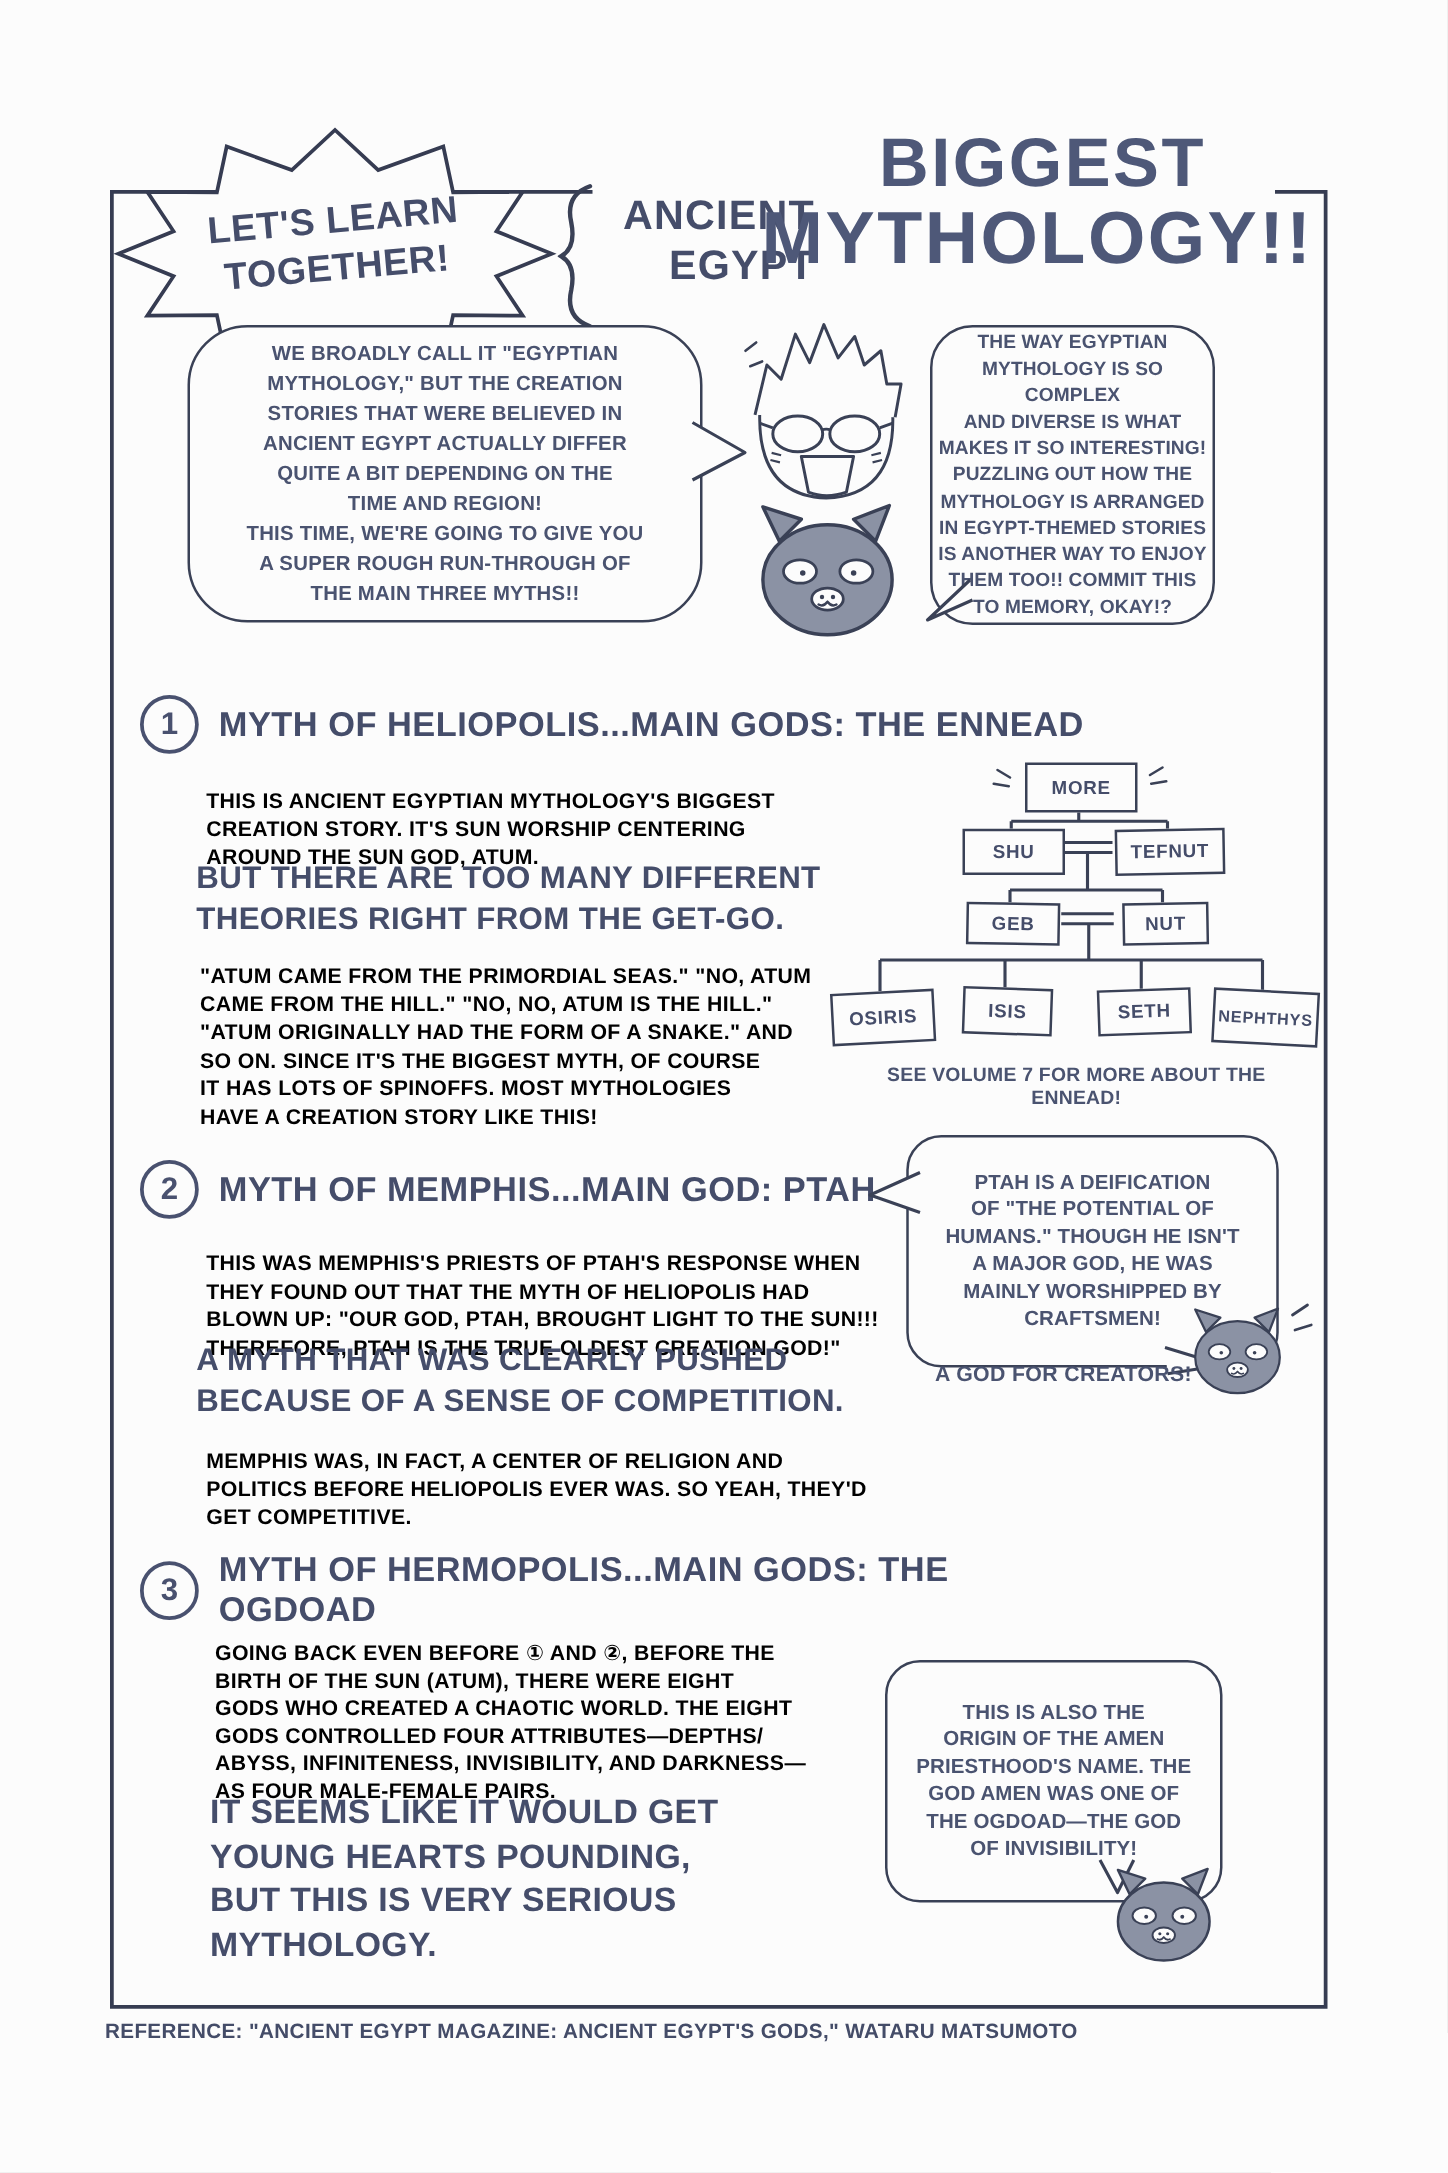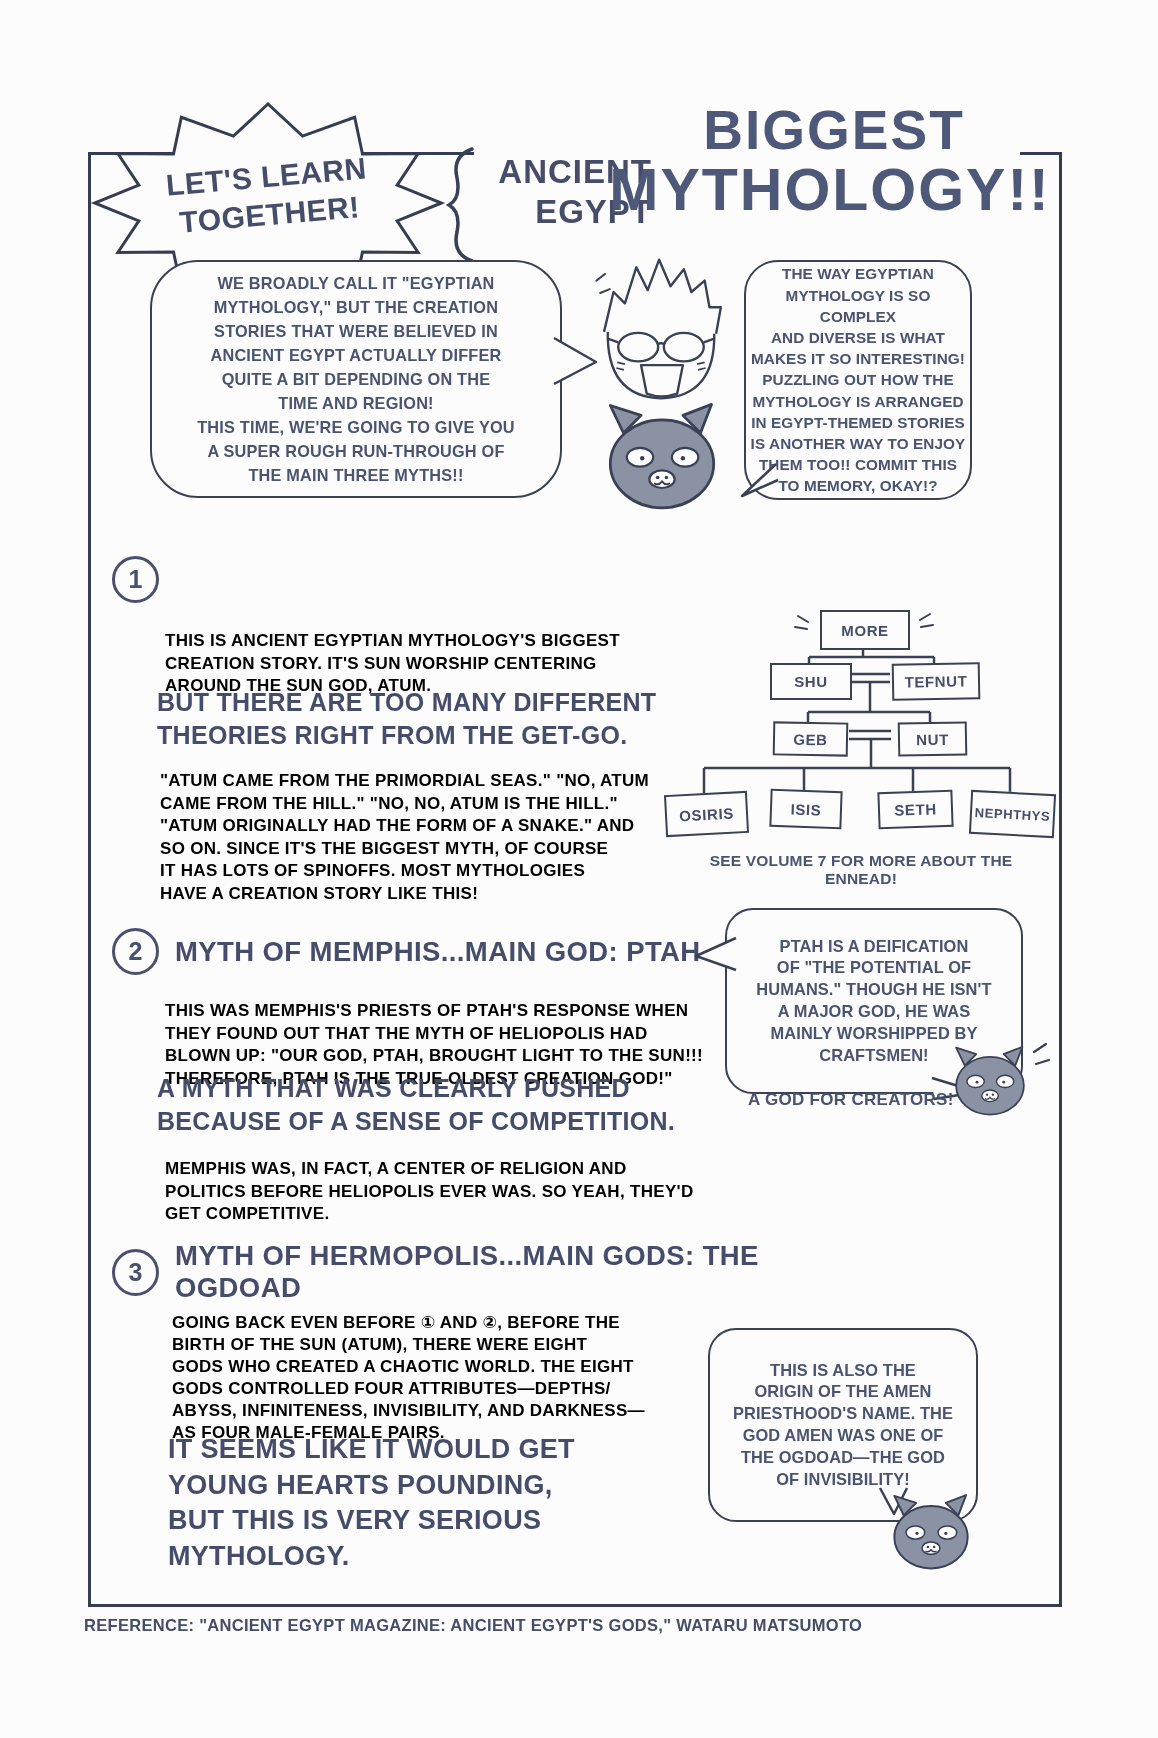--- a/index.html
+++ b/index.html
@@ -150,20 +150,21 @@
     <path d="M49,117 L93,117 L87,147 Q70,153 55,147 Z" fill="#fcfcfc" stroke="#3a4156" stroke-width="2.5" stroke-linejoin="round"></path>
     <path d="M24,114 l8,2 M23,120 l8,2 M116,114 l-8,2 M117,120 l-8,2" stroke="#3a4156" stroke-width="1.8"></path>
   </svg>
 
   <svg class="abs" style="left:600px;top:400px;" width="124" height="110" viewBox="0 0 110 100">
     <use href="#catsym"></use>
   </svg>
 
   <div class="abs heading-row" style="left:112px;top:556px;width:780px;">
     <div class="numcircle">1</div>
+    <div class="heading-text">MYTH OF HELIOPOLIS...MAIN GODS: THE ENNEAD</div>
   </div>
   <div class="abs body-text preline" style="left:165px;top:612px;width:520px;">THIS IS ANCIENT EGYPTIAN MYTHOLOGY'S BIGGEST
 CREATION STORY. IT'S SUN WORSHIP CENTERING
 AROUND THE SUN GOD, ATUM.</div>
   <div class="abs emph-text preline" style="left:157px;top:686px;width:540px;">BUT THERE ARE TOO MANY DIFFERENT
 THEORIES RIGHT FROM THE GET-GO.</div>
   <div class="abs body-text preline" style="left:160px;top:752px;width:540px;">"ATUM CAME FROM THE PRIMORDIAL SEAS." "NO, ATUM
 CAME FROM THE HILL." "NO, NO, ATUM IS THE HILL."
 "ATUM ORIGINALLY HAD THE FORM OF A SNAKE." AND
 SO ON. SINCE IT'S THE BIGGEST MYTH, OF COURSE

